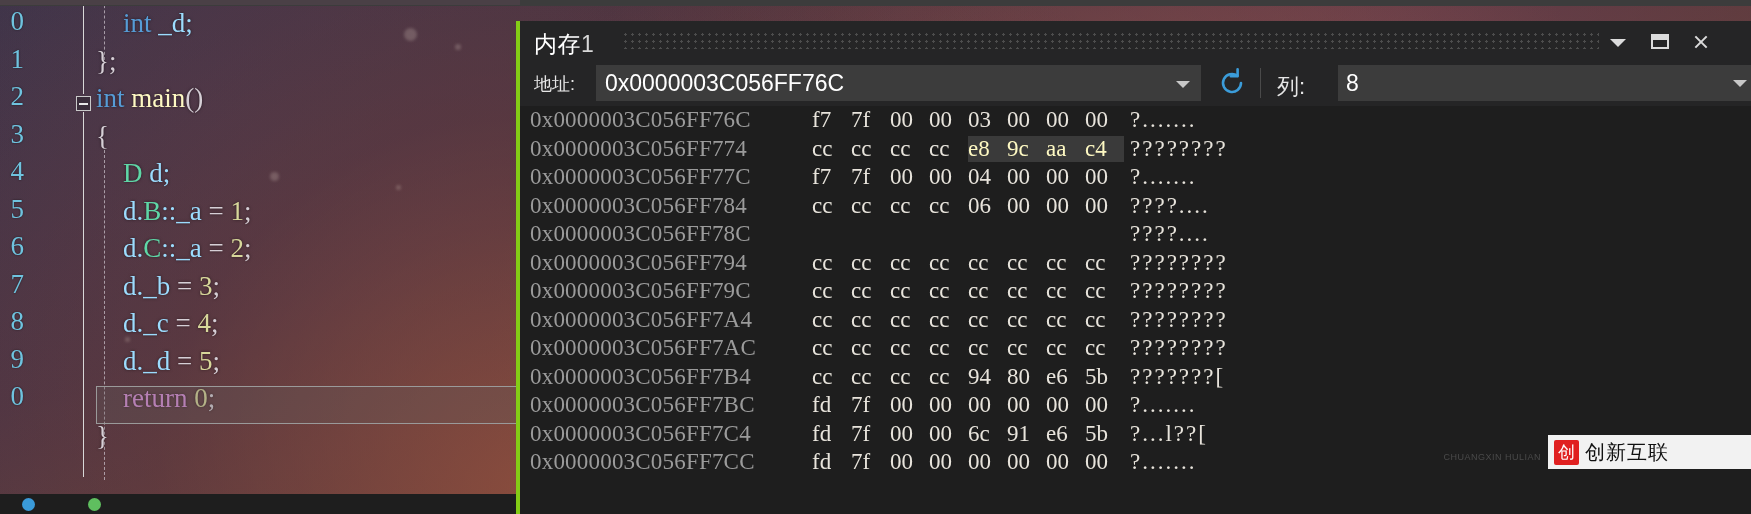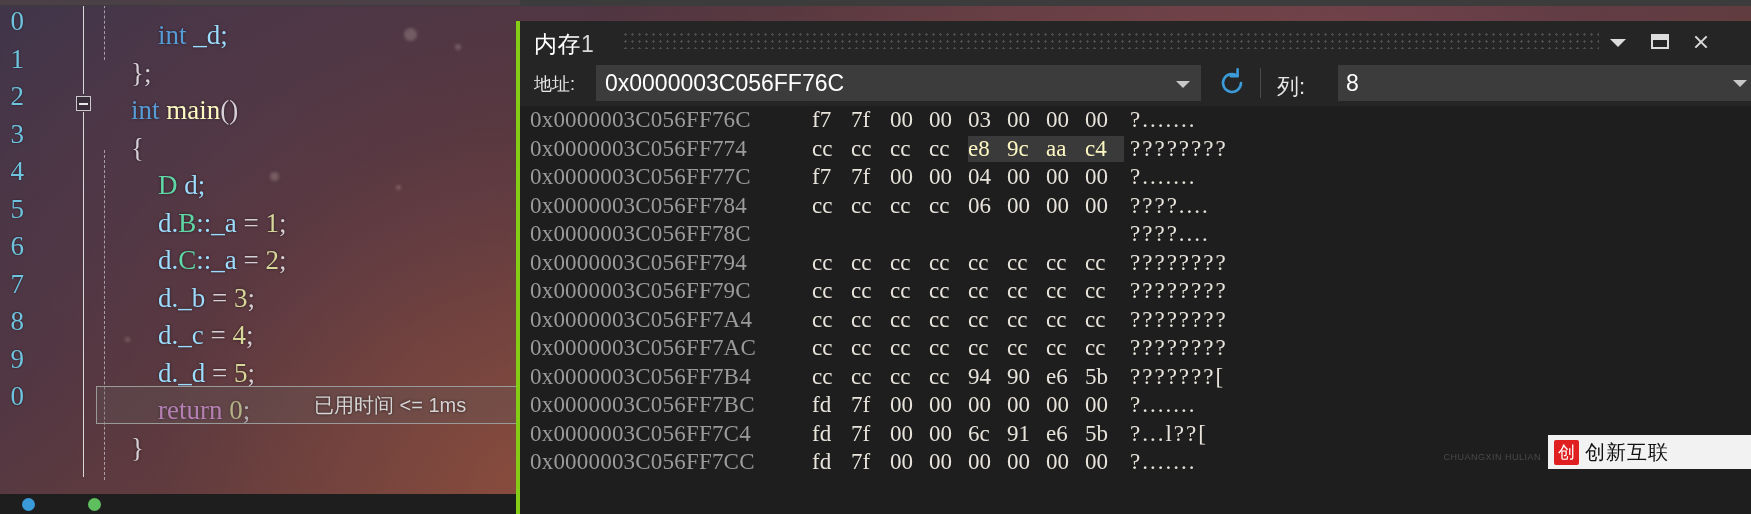--- a/index.html
+++ b/index.html
@@ -52,23 +52,22 @@
   }
   .fold-box::before {
     content:""; position:absolute; left:2px; top:6px; width:9px; height:2px; background:#e8e8e8;
   }
   .vline { position:absolute; width:1px; background:#d8d8d8; left:9px; }
   .indent-guide { position:absolute; width:0; border-left:1px dashed #c8bfc8; opacity:.75; }
 
   #code {
     position: absolute; left: 96px; top: 0; width: 430px; height: 514px;
     font-family: "Liberation Serif", serif; font-size: 27px; line-height: 37.5px;
-    white-space: pre; padding-top: 17px;
+    white-space: pre; padding-top: 5px;
     text-shadow: 0 0 3px rgba(0,0,0,.55);
-    margin-left: 35px;
   }
   #code .ln { height: 37.5px; }
   .kw    { color: #569cd6; }
   .fn    { color: #fef9c3; }
   .type  { color: #5fd7a7; }
   .var   { color: #9cdcfe; }
   .num   { color: #d7d79a; }
   .punct { color: #d6cfd6; }
   .ret   { color: #d98fd9; }
 
@@ -238,21 +237,20 @@
       <div class="fold-box" style="top:96px;"></div>
       <div class="vline" style="top:112px; height:365px;"></div>
     </div>
 
     <div class="indent-guide" style="left:104px; top:0px; height:60px;"></div>
     <div class="indent-guide" style="left:104px; top:150px; height:330px;"></div>
 
     <div id="code"><div class="ln"><span>    </span><span class="kw">int</span><span class="var"> _d;</span></div><div class="ln"><span class="punct">};</span></div><div class="ln"><span class="kw">int</span><span class="punct"> </span><span class="fn">main</span><span class="punct">()</span></div><div class="ln"><span class="punct">{</span></div><div class="ln"><span>    </span><span class="type">D</span><span class="var"> d;</span></div><div class="ln"><span>    </span><span class="var">d.</span><span class="type">B</span><span class="var">::_a </span><span class="punct">= </span><span class="num">1</span><span class="punct">;</span></div><div class="ln"><span>    </span><span class="var">d.</span><span class="type">C</span><span class="var">::_a </span><span class="punct">= </span><span class="num">2</span><span class="punct">;</span></div><div class="ln"><span>    </span><span class="var">d._b </span><span class="punct">= </span><span class="num">3</span><span class="punct">;</span></div><div class="ln"><span>    </span><span class="var">d._c </span><span class="punct">= </span><span class="num">4</span><span class="punct">;</span></div><div class="ln"><span>    </span><span class="var">d._d </span><span class="punct">= </span><span class="num">5</span><span class="punct">;</span></div><div class="ln"><span>    </span><span class="ret">return</span><span class="punct"> </span><span class="num">0</span><span class="punct">;</span></div><div class="ln"><span class="punct">}</span></div></div>
 
     <div id="elapsed"></div>
-    <div id="elapsed-text">已用时间 &lt;= 1ms</div>
 
     <div id="editor-bottom">
       <div class="dot" style="left:22px; background:#3a9ad9;"></div>
       <div class="dot" style="left:88px; background:#5fbf5f;"></div>
     </div>
   </div>
 
   <div id="top-sliver"></div>
   <div id="top-sliver2"></div>
 
@@ -339,21 +337,21 @@
           <span class="bytes"><span class="byte">cc</span><span class="byte">cc</span><span class="byte">cc</span><span class="byte">cc</span><span class="byte">cc</span><span class="byte">cc</span><span class="byte">cc</span><span class="byte">cc</span></span>
           <span class="ascii">????????</span>
         </div>
         <div class="hexrow">
           <span class="addr">0x0000003C056FF7AC</span>
           <span class="bytes"><span class="byte">cc</span><span class="byte">cc</span><span class="byte">cc</span><span class="byte">cc</span><span class="byte">cc</span><span class="byte">cc</span><span class="byte">cc</span><span class="byte">cc</span></span>
           <span class="ascii">????????</span>
         </div>
         <div class="hexrow">
           <span class="addr">0x0000003C056FF7B4</span>
-          <span class="bytes"><span class="byte">cc</span><span class="byte">cc</span><span class="byte">cc</span><span class="byte">cc</span><span class="byte">94</span><span class="byte">90</span><span class="byte">e6</span><span class="byte">5b</span></span>
+          <span class="bytes"><span class="byte">cc</span><span class="byte">cc</span><span class="byte">cc</span><span class="byte">cc</span><span class="byte">94</span><span class="byte">80</span><span class="byte">e6</span><span class="byte">5b</span></span>
           <span class="ascii">???????[</span>
         </div>
         <div class="hexrow">
           <span class="addr">0x0000003C056FF7BC</span>
           <span class="bytes"><span class="byte">fd</span><span class="byte">7f</span><span class="byte">00</span><span class="byte">00</span><span class="byte">00</span><span class="byte">00</span><span class="byte">00</span><span class="byte">00</span></span>
           <span class="ascii">?.......</span>
         </div>
         <div class="hexrow">
           <span class="addr">0x0000003C056FF7C4</span>
           <span class="bytes"><span class="byte">fd</span><span class="byte">7f</span><span class="byte">00</span><span class="byte">00</span><span class="byte">6c</span><span class="byte">91</span><span class="byte">e6</span><span class="byte">5b</span></span>

